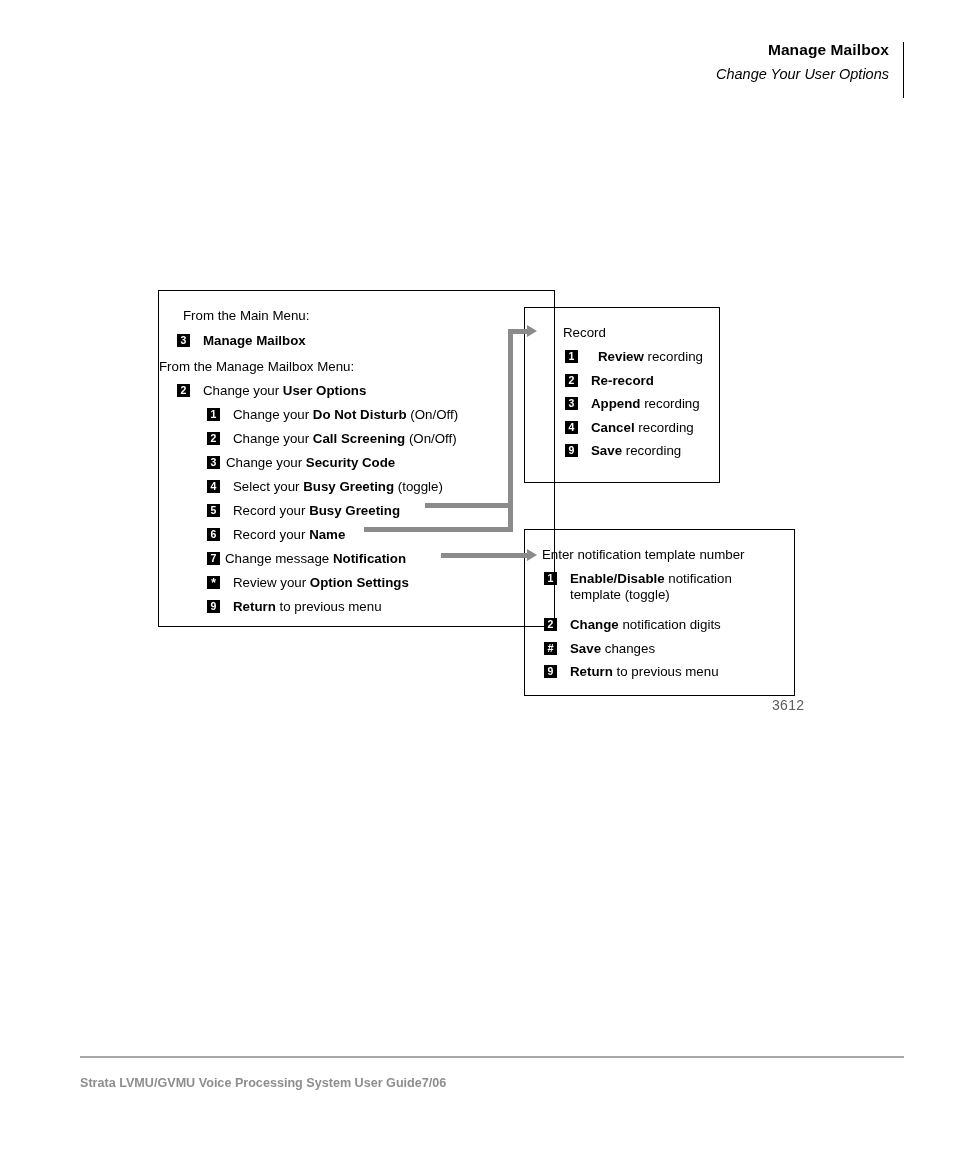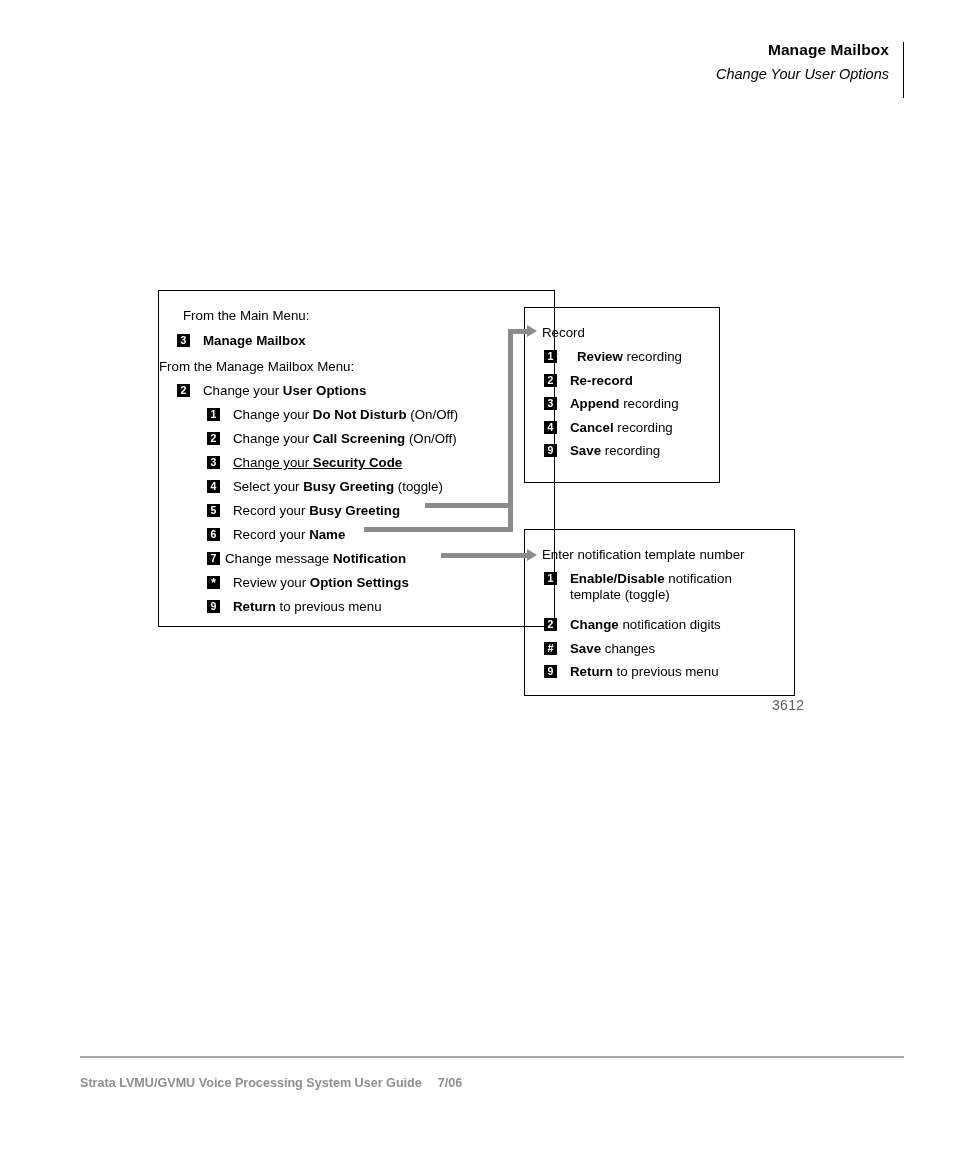--- a/index.html
+++ b/index.html
@@ -58,21 +58,21 @@
 
   .box {
     position: absolute;
     border: 1.3px solid #000000;
     box-sizing: border-box;
     background: transparent;
   }
   
   #box-main  { left: 158px; top: 290px; width: 397px; height: 337px; }
   
-  #box-record { left: 524px; top: 307px; width: 196px; height: 176px; }
+  #box-record { left: 524px; top: 307px; width: 196px; height: 176px; padding-left: 21px; }
   
   #box-notify { left: 524px; top: 529px; width: 271px; height: 167px; }
 
   .box-inner {
     position: relative;
     width: 100%;
     height: 100%;
   }
 
   
@@ -149,21 +149,21 @@
   }
   .footer-text {
     position: absolute;
     left: 80px;
     top: 1076px;
     font-size: 12.6px;
     font-weight: bold;
     color: #8e8e8e;
     white-space: nowrap;
   }
-  .footer-date { margin-left: 16px; }
+  .footer-date { }
 </style>
 </head>
 <body>
 
 <div class="page-header">
   <div class="header-title">Manage Mailbox</div>
   <div class="header-subtitle">Change Your User Options</div>
 </div>
 <div class="header-rule"></div>
 
@@ -191,21 +191,21 @@
         <span class="row-text" style="margin-left:13px;"><span>Change your </span><span class="b">Do Not Disturb</span><span>  (On/Off)</span></span>
       </div>
 
       <div class="row" style="left:48px; top:140px;">
         <span class="key">2</span>
         <span class="row-text" style="margin-left:13px;"><span>Change your </span><span class="b">Call Screening</span><span> (On/Off)</span></span>
       </div>
 
       <div class="row" style="left:48px; top:164px;">
         <span class="key">3</span>
-        <span class="row-text" style="margin-left:13px;text-decoration:underline;"><span>Change your </span><span class="b">Security Code</span><span></span></span>
+        <span class="row-text" style="margin-left:6px;"><span>Change your </span><span class="b">Security Code</span><span></span></span>
       </div>
 
       <div class="row" style="left:48px; top:188px;">
         <span class="key">4</span>
         <span class="row-text" style="margin-left:13px;"><span>Select your </span><span class="b">Busy Greeting</span><span> (toggle)</span></span>
       </div>
 
       <div class="row" style="left:48px; top:212px;">
         <span class="key">5</span>
         <span class="row-text" style="margin-left:13px;"><span>Record your </span><span class="b">Busy Greeting</span><span></span></span>

